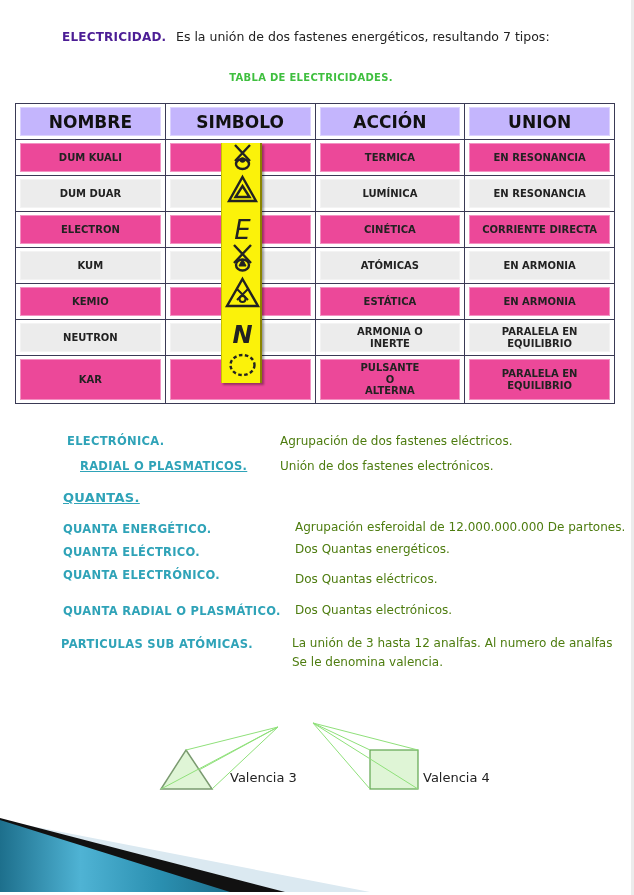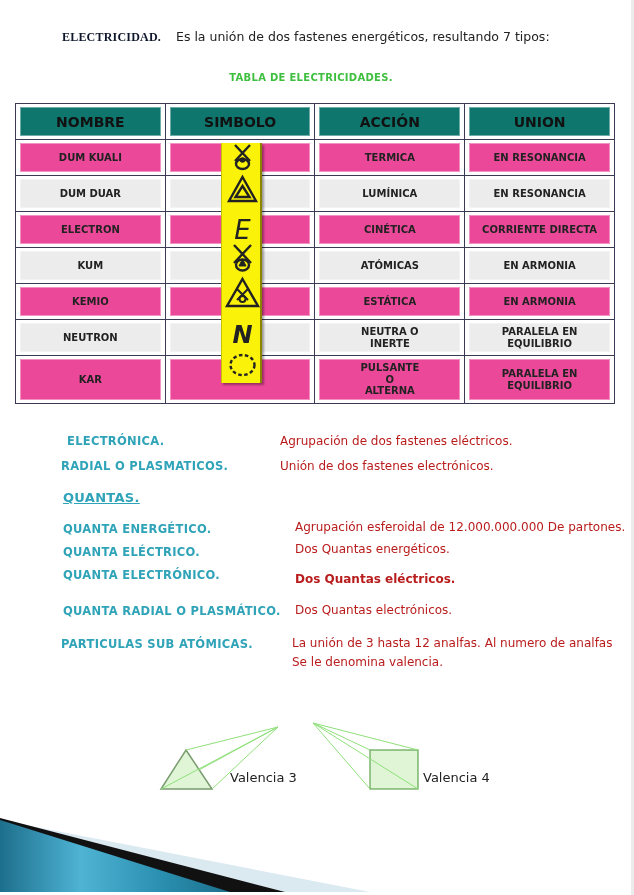--- a/index.html
+++ b/index.html
@@ -1,44 +1,44 @@
 <!DOCTYPE html>
 <html><head>
 <meta charset="utf-8">
 <style>
   * { margin: 0; padding: 0; box-sizing: border-box; }
   html, body { width: 634px; height: 895px; background: #ffffff; overflow: hidden; }
   body { position: relative; font-family: "DejaVu Sans", "Liberation Sans", sans-serif; color: #222; }
   .page { position: absolute; left: 0; top: 0; width: 634px; height: 895px; background: #fff; }
   .right-edge { position: absolute; right: 0; top: 0; width: 3px; height: 895px; background: #ececec; }
 
-  .intro-label { position: absolute; left: 62px; top: 30px; font-size: 12px; font-weight: bold; color: #0f172a; letter-spacing: 0.2px; font-family: Liberation Serif, serif; }
+  .intro-label { position: absolute; left: 62px; top: 30px; font-size: 12px; font-weight: bold; color: #4c1d95; letter-spacing: 0.2px; }
   .intro-text { position: absolute; left: 176px; top: 29px; font-size: 12.5px; color: #222; }
   .table-title { position: absolute; left: 0; width: 622px; top: 72px; text-align: center; font-size: 10px; font-weight: bold; color: #3fbf3f; letter-spacing: 0.3px; }
 
   .elec-table { position: absolute; left: 15px; top: 103px; width: 600px; border-collapse: collapse; border: 1.5px solid #3a3a55; }
   .elec-table td, .elec-table th { border: 1px solid #3a3a55; padding: 0; text-align: center; vertical-align: middle; }
   .cell-inner { display: flex; align-items: center; justify-content: center; margin: 2px 3px; height: calc(100% - 4px); border: 1px solid #fff; box-shadow: inset 0 0 0 1px rgba(255,255,255,0.4); }
   .elec-table th { height: 35px; }
-  .elec-table th .cell-inner { background: #0f766e; font-size: 14px; font-weight: bold; color: #111; height: 31px; }
+  .elec-table th .cell-inner { background: #c4b5fd; font-size: 17px; font-weight: bold; color: #111; height: 31px; }
   .elec-table td { height: 35px; font-size: 10px; font-weight: bold; color: #222; line-height: 1.15; }
   .elec-table td .cell-inner { height: 31px; }
   .elec-table tr.r-last td { height: 47px; }
   .elec-table tr.r-last td .cell-inner { height: 43px; }
   .row-odd .cell-inner { background: #ec4899; }
   .row-even .cell-inner { background: #ececec; }
   .col-nombre { width: 150px; }
   .col-simbolo { width: 150px; }
   .col-accion { width: 150px; }
   .col-union { width: 150px; }
 
   .symbol-bar { position: absolute; left: 221px; top: 143px; width: 41px; height: 240px; background: #fbf20a; border-left: 1px solid #c9c000; border-right: 2px solid #8a8400; box-shadow: 2px 2px 2px rgba(0,0,0,0.35); }
   .symbol-bar svg { position: absolute; left: 0; top: 0; }
   .def-label { position: absolute; font-weight: bold; color: #2fa3b8; font-size: 11.5px; letter-spacing: 0.3px; white-space: nowrap; }
-  .def-text { position: absolute; color: #b91c1c; font-size: 12px; white-space: nowrap; }
+  .def-text { position: absolute; color: #4d7c0f; font-size: 12px; white-space: nowrap; }
   .quantas-heading { position: absolute; left: 63px; top: 490px; font-size: 13px; font-weight: bold; color: #2fa3b8; text-decoration: underline; letter-spacing: 0.3px; }
 
   .diagram { position: absolute; left: 0; top: 0; }
   .diagram-label { position: absolute; font-size: 13px; color: #222; }
 
   .footer-wave { position: absolute; left: 0; top: 810px; }
 </style>
 </head>
 <body>
 
@@ -139,21 +139,21 @@
     <tr class="row-even">
       <td>
             <div class="cell-inner">NEUTRON</div>
           </td>
       <td>
             <div class="cell-inner"></div>
           </td>
       <td>
             <div class="cell-inner">
         <div>
-                <div>NEUTRA O</div>
+                <div>ARMONIA O</div>
                 <div>INERTE</div>
               </div>
       </div>
           </td>
       <td>
             <div class="cell-inner">
         <div>
                 <div>PARALELA EN</div>
                 <div>EQUILIBRIO</div>
               </div>
@@ -217,31 +217,31 @@
       </g>
 
       <text x="20.5" y="200" text-anchor="middle" font-family="DejaVu Sans, sans-serif" font-style="italic" font-weight="bold" font-size="24" fill="#222">N</text>
 
       <ellipse cx="20.5" cy="222" rx="12" ry="10" fill="none" stroke="#222" stroke-width="2.4" stroke-dasharray="3.5 2.5"></ellipse>
     </svg>
   </div>
 
   <div class="def-label" style="left:67px; top:434px;">ELECTRÓNICA.</div>
   <div class="def-text" style="left:280px; top:434px;">Agrupación de dos fastenes eléctricos.</div>
-  <div class="def-label" style="left:61px; top:459px;">RADIAL O PLASMATICOS.</div>
+  <div class="def-label" style="left:80px; top:459px;text-decoration:underline;">RADIAL O PLASMATICOS.</div>
   <div class="def-text" style="left:280px; top:459px;">Unión de dos fastenes electrónicos.</div>
 
   <div class="quantas-heading">QUANTAS. </div>
 
   <div class="def-label" style="left:63px; top:522px;">QUANTA ENERGÉTICO.</div>
   <div class="def-text" style="left:295px; top:520px;">Agrupación esferoidal de 12.000.000.000 De partones.</div>
   <div class="def-label" style="left:63px; top:545px;">QUANTA ELÉCTRICO.</div>
   <div class="def-text" style="left:295px; top:542px;">Dos Quantas energéticos.</div>
   <div class="def-label" style="left:63px; top:568px;">QUANTA ELECTRÓNICO.</div>
-  <div class="def-text" style="left:295px; top:572px;font-weight:bold;">Dos Quantas eléctricos.</div>
+  <div class="def-text" style="left:295px; top:572px;">Dos Quantas eléctricos.</div>
   <div class="def-label" style="left:63px; top:604px;">QUANTA RADIAL O PLASMÁTICO.</div>
   <div class="def-text" style="left:295px; top:603px;">Dos Quantas electrónicos.</div>
 
   <div class="def-label" style="left:61px; top:637px;">PARTICULAS SUB ATÓMICAS.</div>
   <div class="def-text" style="left:292px; top:636px;">La unión de 3 hasta 12 analfas. Al numero de analfas</div>
   <div class="def-text" style="left:292px; top:655px;">Se le denomina valencia.</div>
 
   <svg class="diagram" width="634" height="895">
     <g>
       <path d="M186 750 L212 789 L161 789 Z" fill="#dff5d6" stroke="#7a9a70" stroke-width="1.5"></path>

